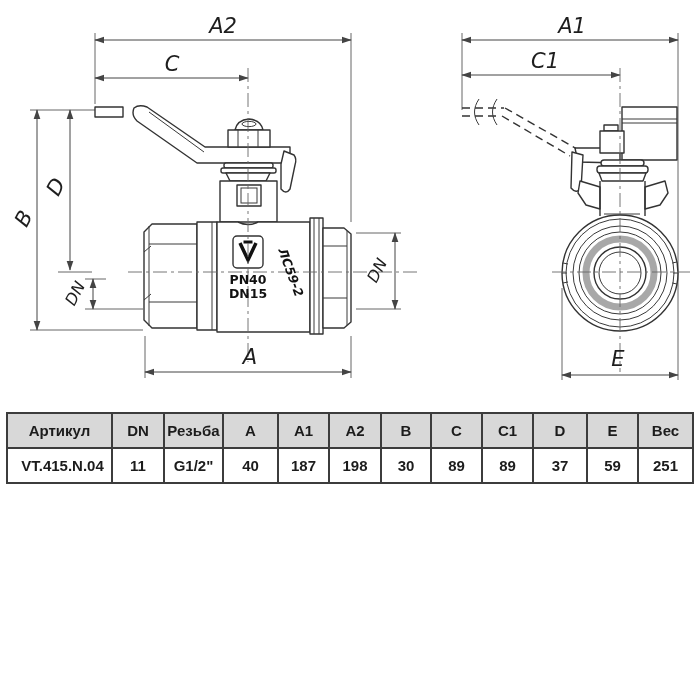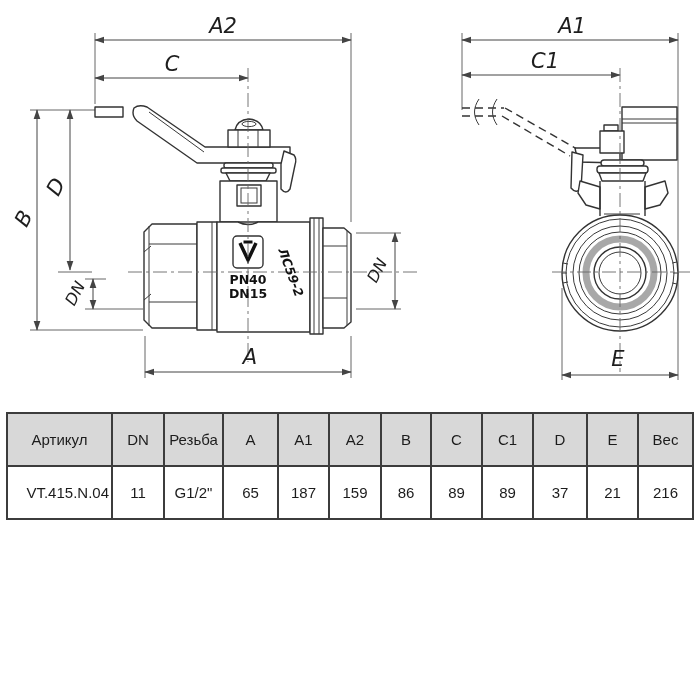--- a/index.html
+++ b/index.html
@@ -12,23 +12,23 @@
   .body-line{stroke:#333;stroke-width:1.4;fill:#ffffff;stroke-linejoin:round;}
   .body-thin{stroke:#3a3a3a;stroke-width:1;fill:none;}
   .dash{stroke:#333;stroke-width:1.4;fill:none;stroke-dasharray:8 5;}
   .dimlbl{font-family:"DejaVu Sans", sans-serif;font-style:italic;font-size:21px;fill:#1e1e1e;}
   .dimlbl-sm{font-family:"DejaVu Sans", sans-serif;font-style:italic;font-size:16px;fill:#1e1e1e;}
   .mark{font-family:"DejaVu Sans", sans-serif;font-weight:bold;font-size:12.5px;fill:#111;}
   .alloy{font-family:"DejaVu Sans", sans-serif;font-weight:bold;font-style:italic;font-size:12.5px;fill:#111;}
   table.spec{position:absolute;left:6px;top:412px;width:686px;border-collapse:collapse;
              table-layout:fixed;font-size:15px;color:#1c1c1c;}
   table.spec th, table.spec td{border:2px solid #3c3c3c;height:27px;text-align:center;
-             padding:12px 2px;font-weight:normal;overflow:hidden;white-space:nowrap;}
+             padding:3px 2px;font-weight:bold;overflow:hidden;white-space:nowrap;}
   table.spec th{background:#d8d8d8;}
-  table.spec td.art{text-align:right;padding-left:8px;}
+  table.spec td.art{text-align:center;padding-left:8px;}
 </style>
 </head>
 <body>
 
 <div id="page">
 
 <svg width="700" height="410" viewBox="0 0 700 410">
   <defs>
     <marker id="arr" viewBox="0 0 10 10" refX="9.2" refY="5" markerWidth="10" markerHeight="10" orient="auto-start-reverse">
       <path d="M0,1.6 L10,5 L0,8.4 Z" fill="#444"></path>
@@ -219,26 +219,26 @@
       <th>D</th>
       <th>E</th>
       <th>Вес</th>
     </tr>
   </thead>
   <tbody>
     <tr>
       <td class="art">VT.415.N.04</td>
       <td>11</td>
       <td>G1/2"</td>
-      <td>65</td>
+      <td>40</td>
       <td>187</td>
-      <td>159</td>
-      <td>86</td>
+      <td>198</td>
+      <td>30</td>
       <td>89</td>
       <td>89</td>
       <td>37</td>
-      <td>21</td>
-      <td>216</td>
+      <td>59</td>
+      <td>251</td>
     </tr>
   </tbody>
 </table>
 
 </div>
 
 </body></html>

